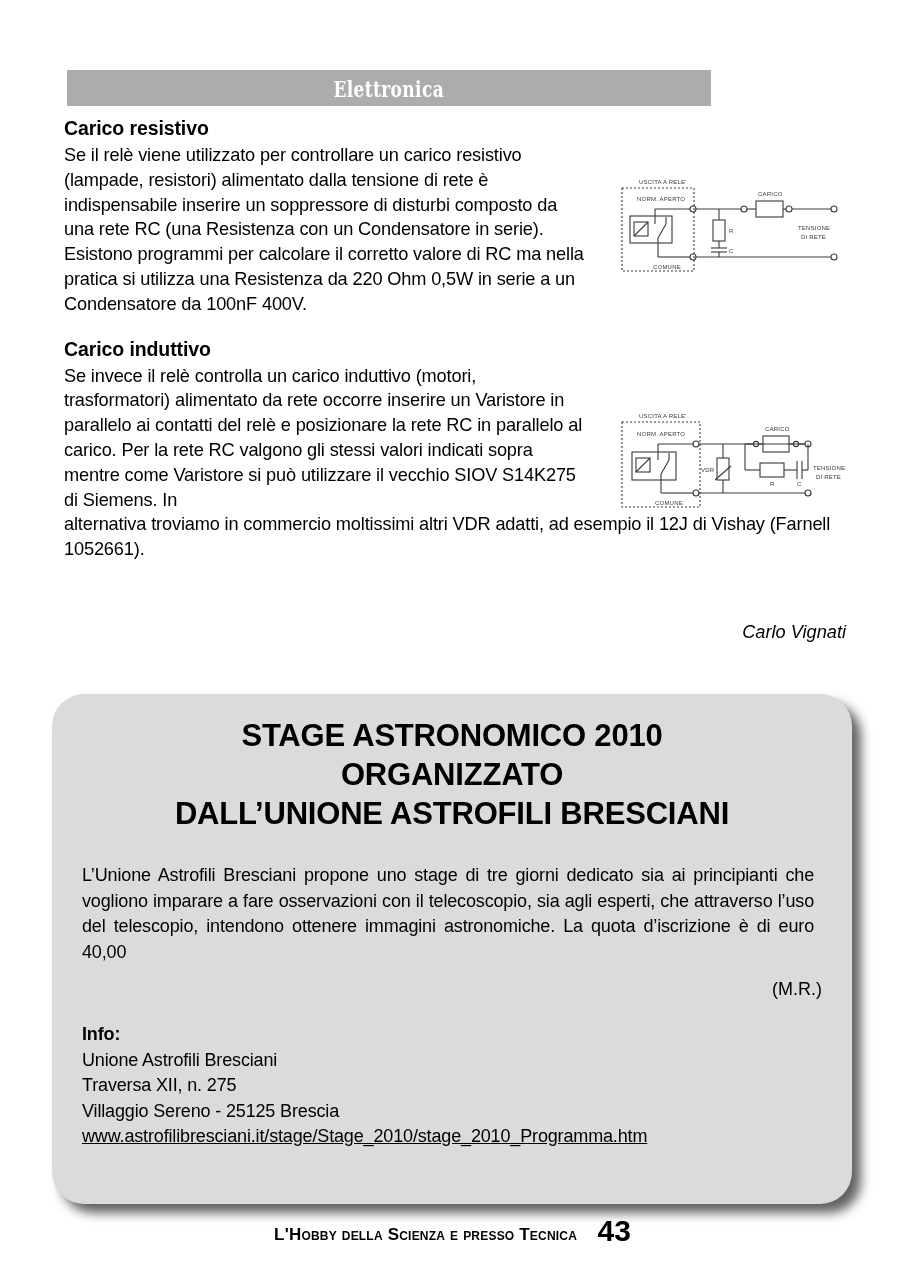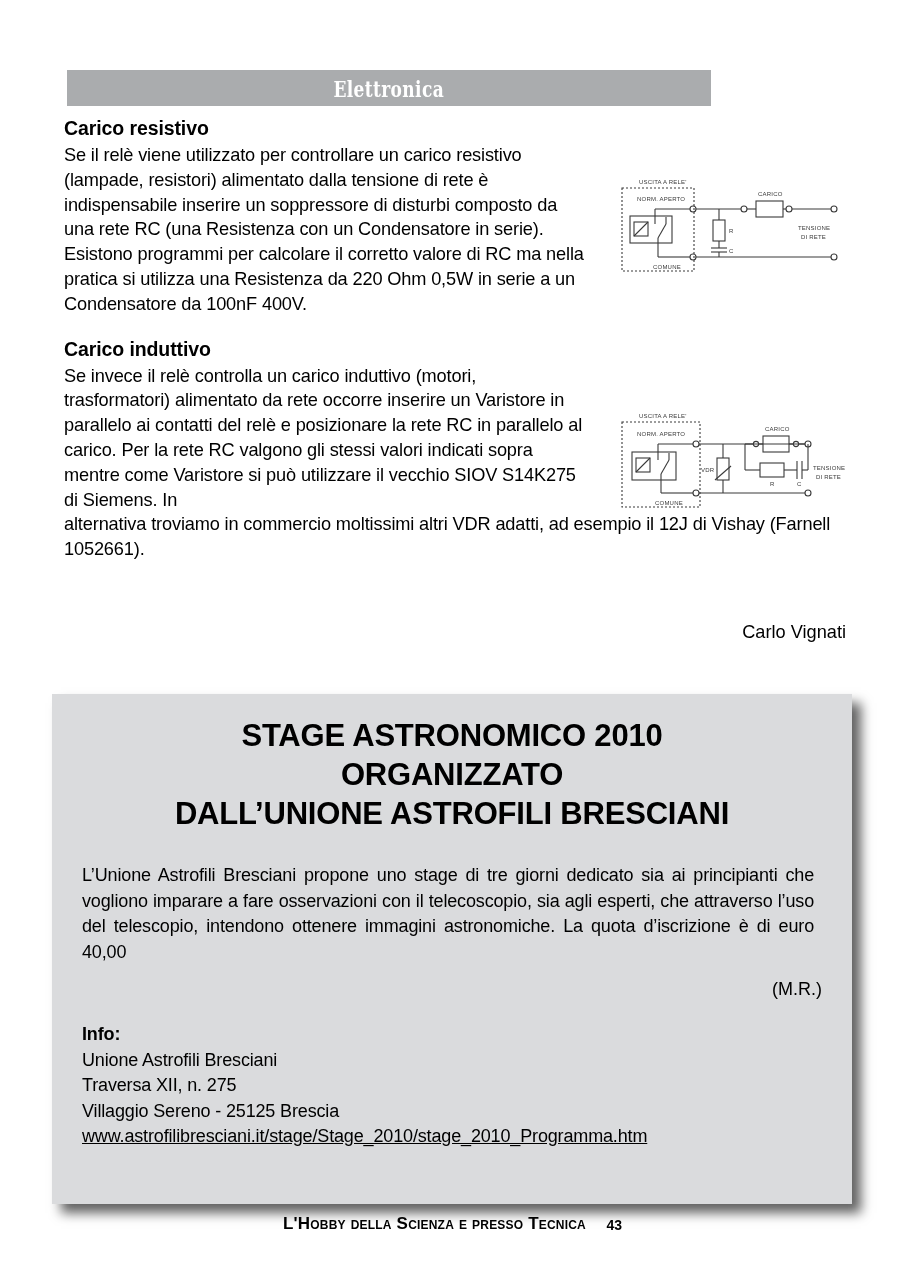--- a/index.html
+++ b/index.html
@@ -78,33 +78,35 @@
 
   
   .signature {
     position: absolute;
     left: 0;
     top: 620px;
     width: 846px;
     text-align: right;
     font-size: 18.2px;
     line-height: 24px;
+    font-style: italic;
   }
 
   
   .ad-box {
     position: absolute;
     left: 52px;
     top: 694px;
     width: 800px;
     height: 510px;
     background: #dadbdd;
     box-shadow: 9px 9px 11px rgba(0,0,0,0.62);
     box-sizing: border-box;
     padding: 22px 16px 0 16px;
+    border-radius: 32px;
   }
   .ad-title {
     text-align: center;
     font-size: 31px;
     font-weight: bold;
     line-height: 39px;
     letter-spacing: -0.2px;
     margin: 0;
   }
   .ad-subtitle {
@@ -149,21 +151,21 @@
     text-align: center;
     white-space: nowrap;
   }
   .footer-mag {
     font-size: 17px;
     font-weight: bold;
     font-variant: small-caps;
     letter-spacing: 0.2px;
   }
   .footer-page {
-    font-size: 14px;
+    font-size: 30px;
     font-weight: bold;
     margin-left: 16px;
     vertical-align: -1px;
   }
 </style>
 </head>
 <body>
 
 <div class="section-bar">
   <span class="section-bar-title">Elettronica</span>

